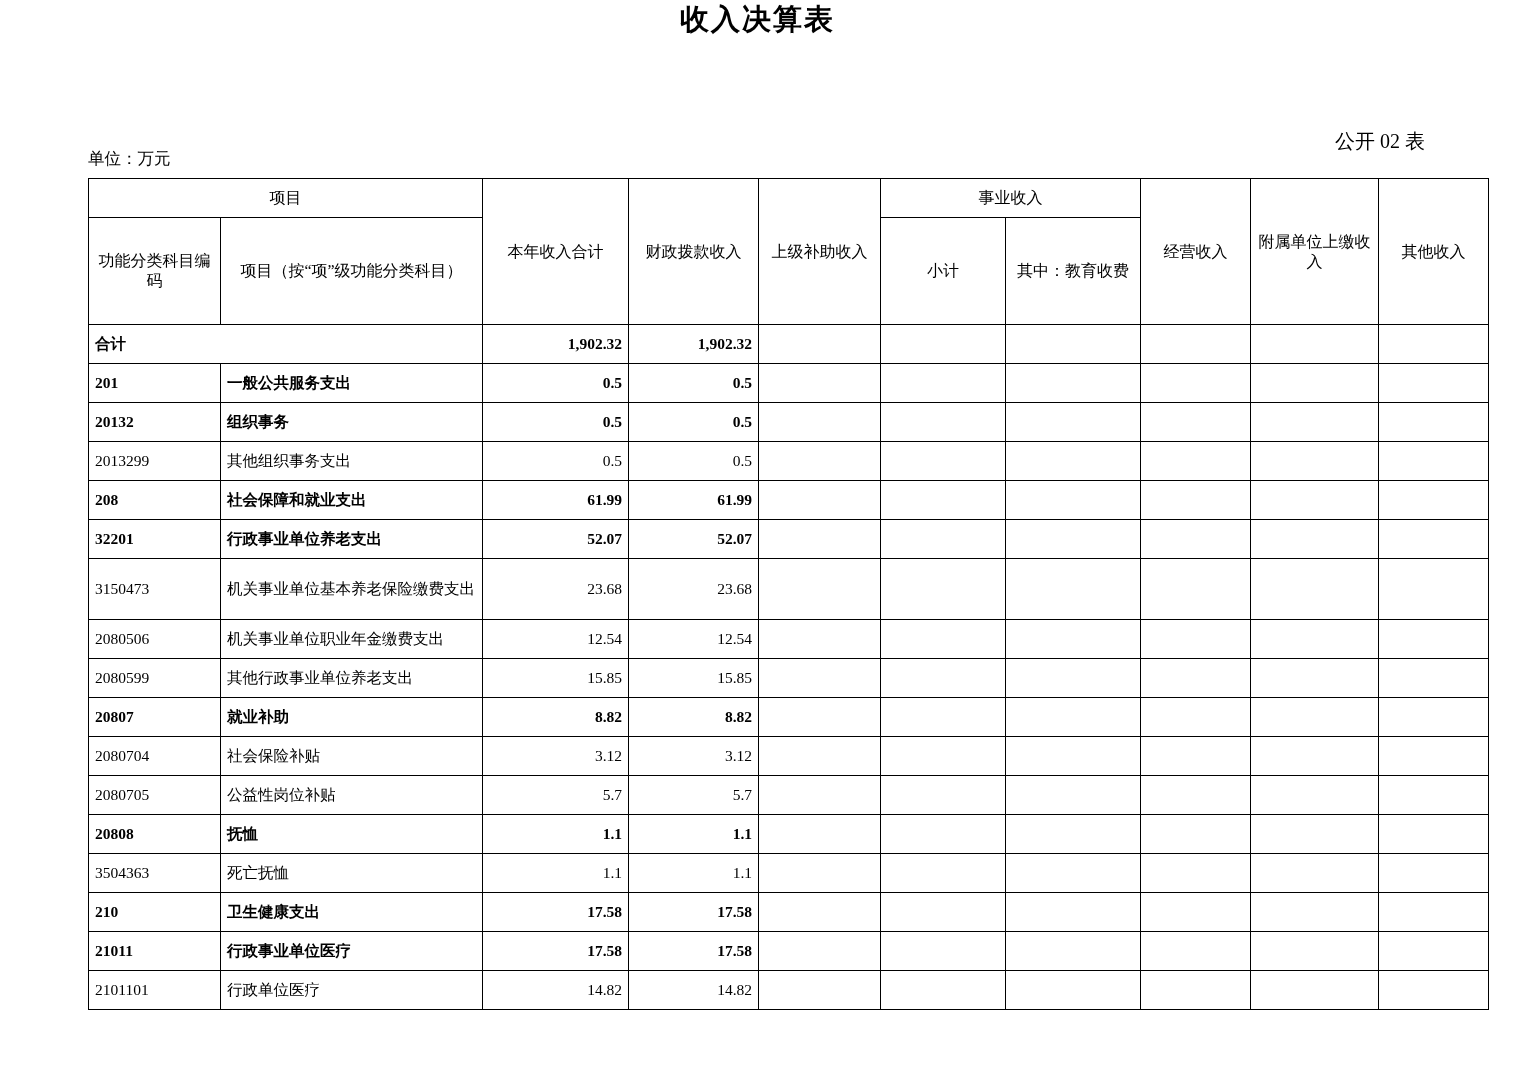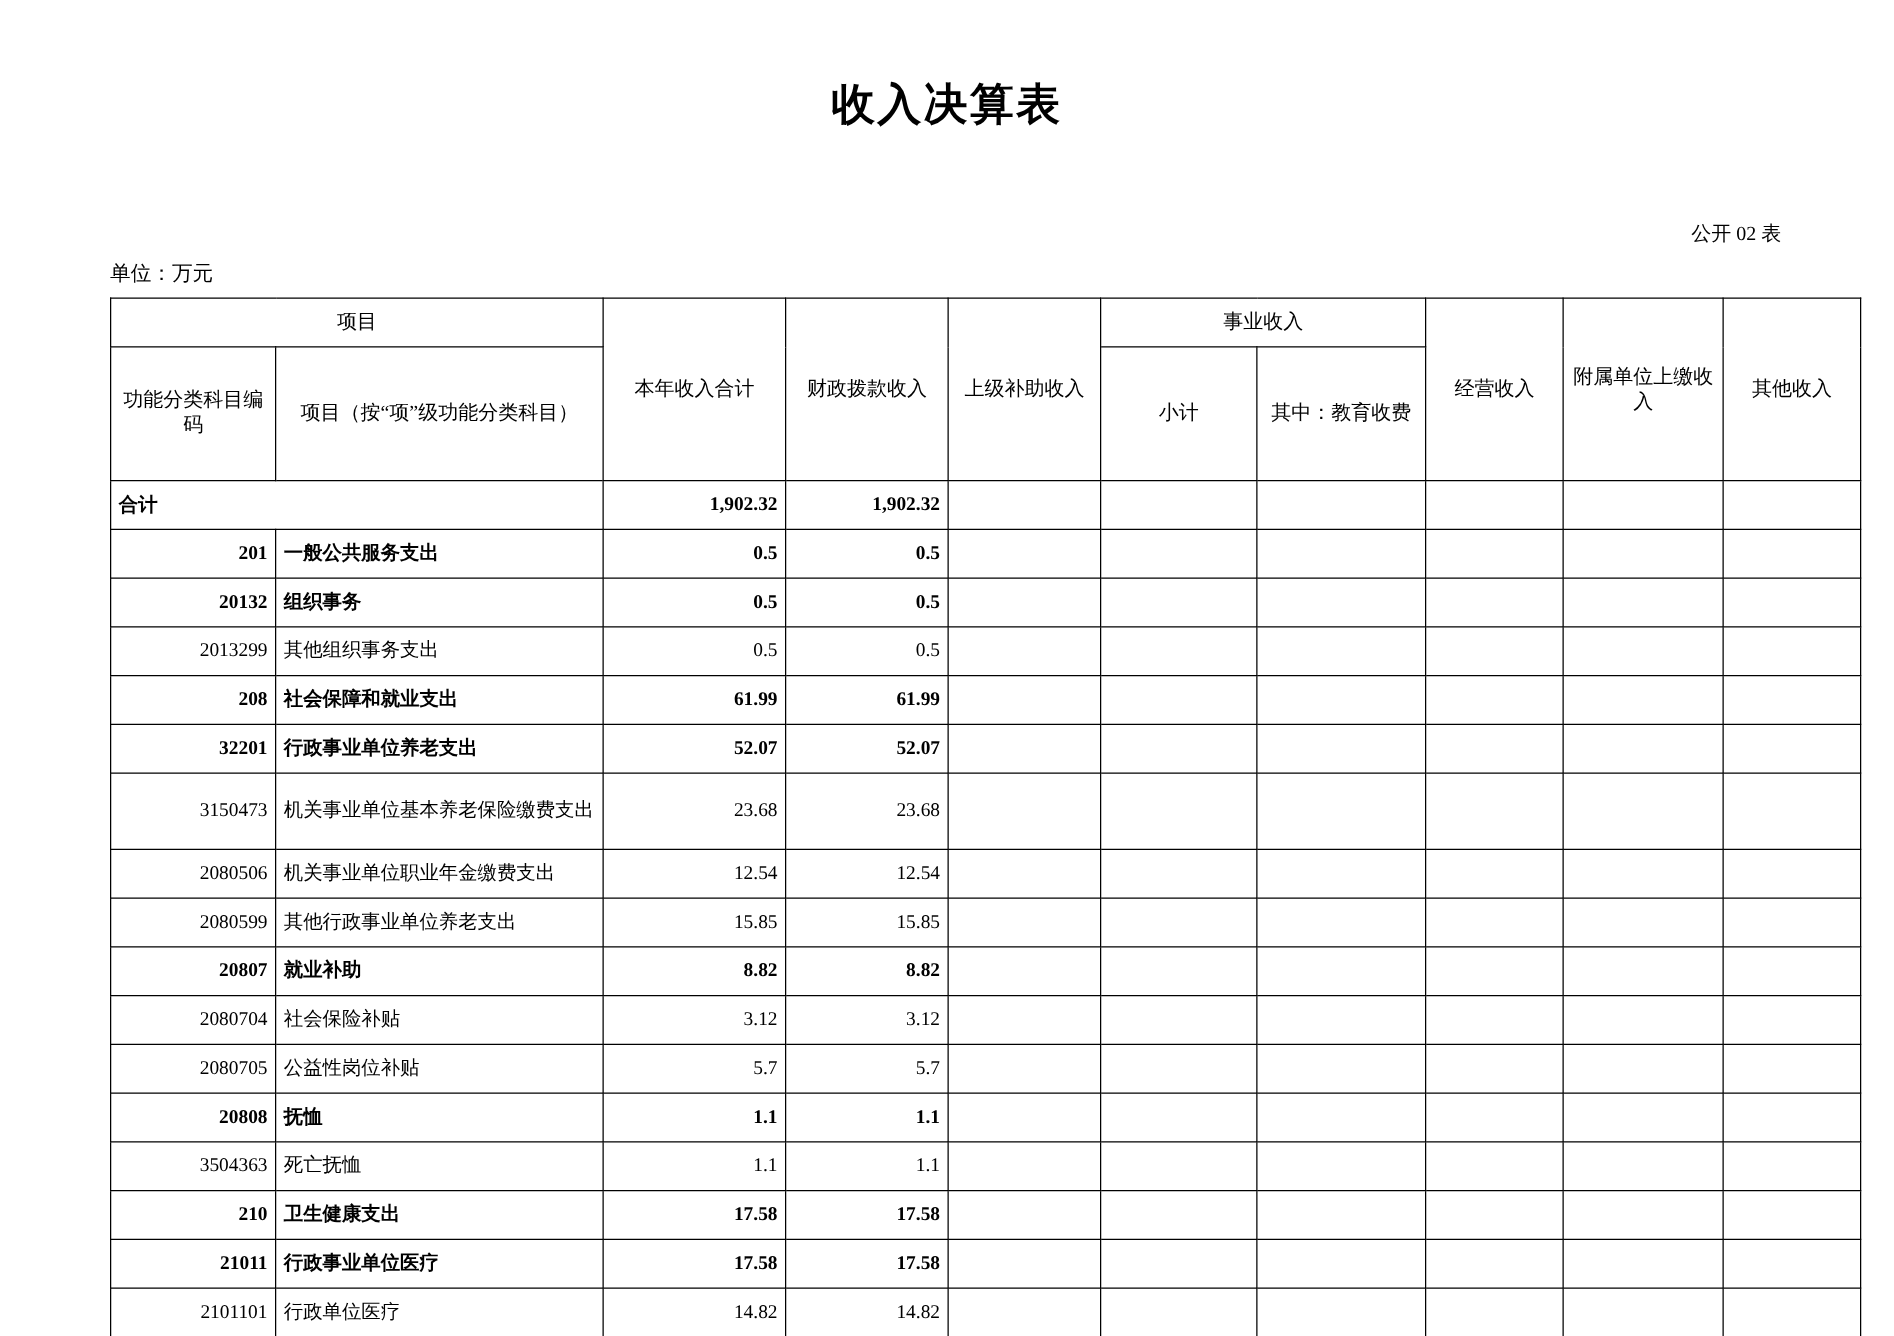--- a/index.html
+++ b/index.html
@@ -16,31 +16,30 @@
     overflow: hidden;
   }
   .page {
     position: relative;
     width: 1515px;
     height: 1069px;
     box-sizing: border-box;
   }
   .doc-title {
     text-align: center;
-    font-size: 35px;
+    font-size: 29px;
     font-weight: bold;
     letter-spacing: 2px;
-    margin-top: 60px;
     font-family: "Liberation Serif", "DejaVu Serif", serif;
   }
   .sheet-no {
     position: absolute;
     right: 90px;
-    top: 117px;
-    font-size: 16px;
+    top: 128px;
+    font-size: 20px;
   }
   .meta-row {
     position: absolute;
     left: 88px;
     right: 90px;
     top: 148px;
     display: flex;
     justify-content: space-between;
     font-size: 16.5px;
   }
@@ -80,21 +79,21 @@
 
   .cell-total-label {
   }
   td.num {
     text-align: right;
     padding-right: 10px;
     height: 34px;
     margin-left: 48px;
   }
   td.code {
-    text-align: right;
+    text-align: left;
     padding-left: 8px;
     height: 34px;
   }
   td.name {
     text-align: left;
     padding-left: 10px;
     height: 34px;
   }
   td.empty { height: 34px; }
   tr.bold td { font-weight: bold; }

